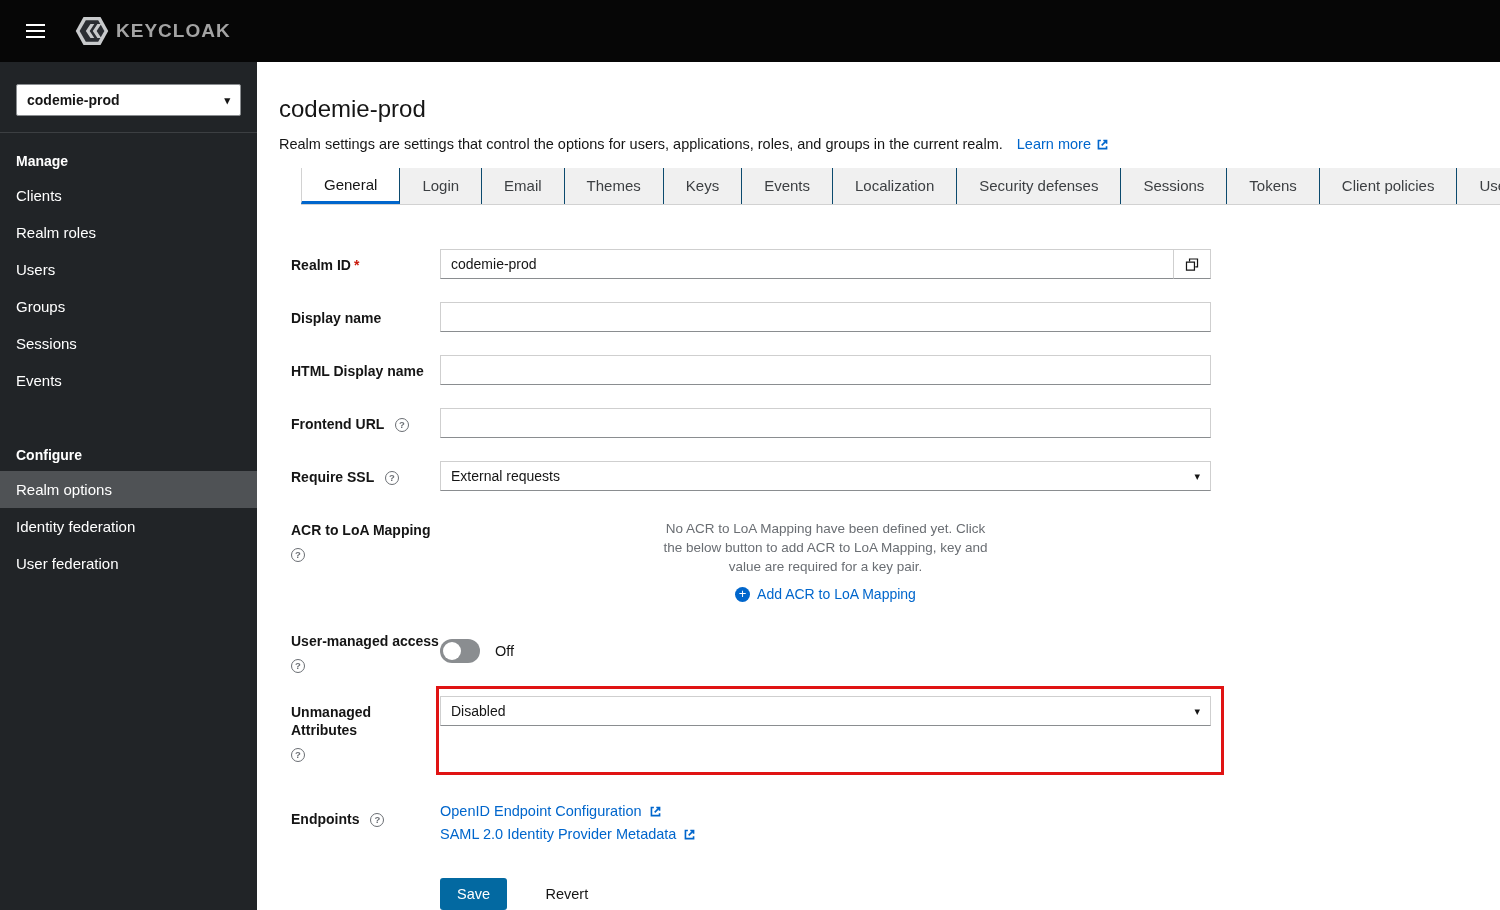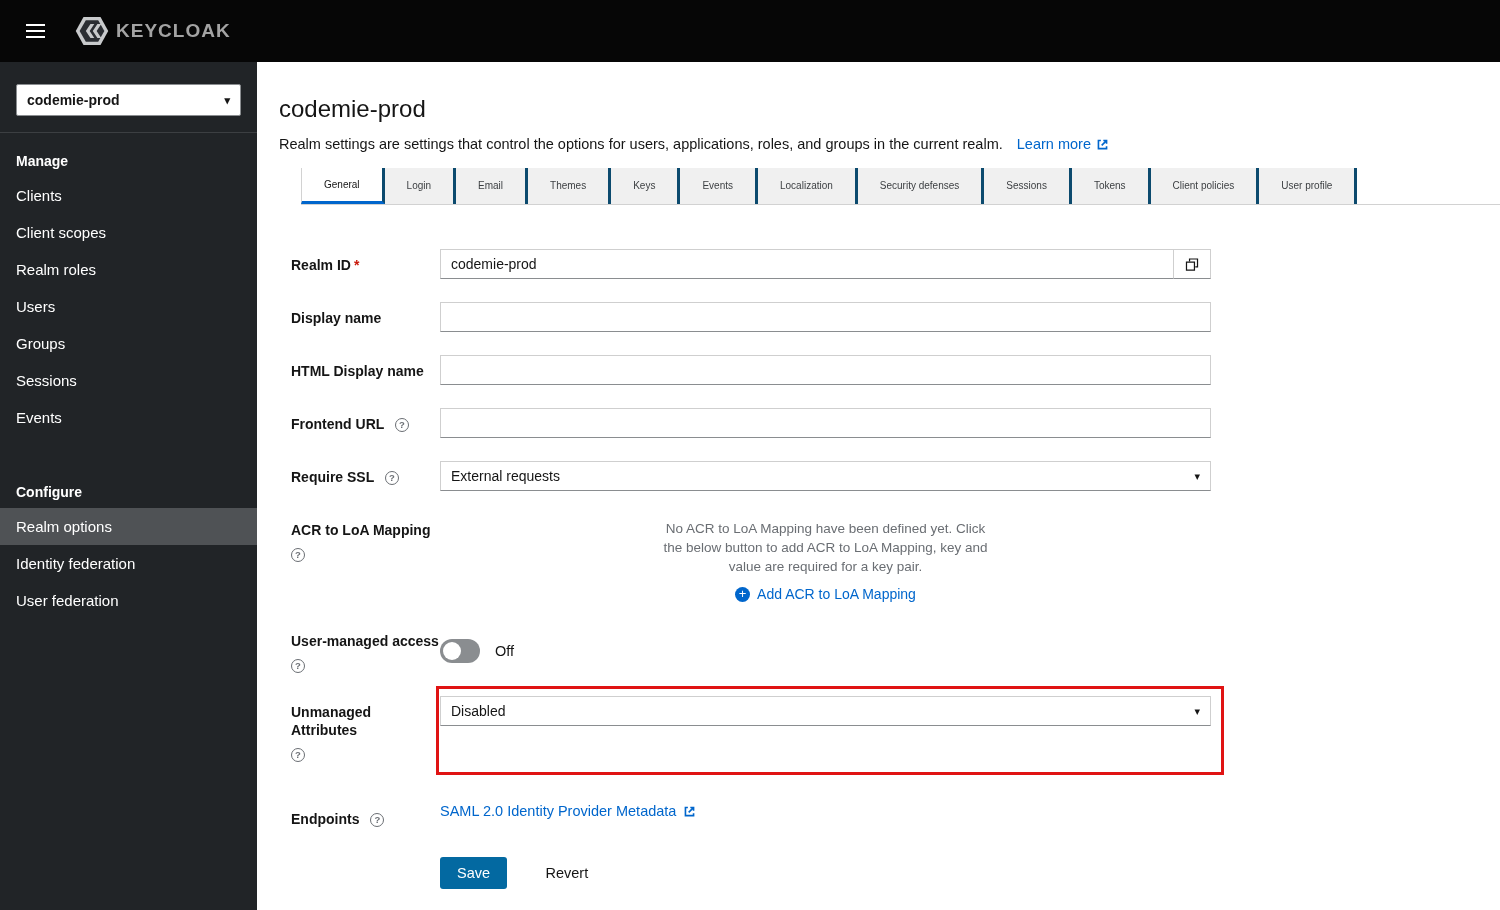--- a/index.html
+++ b/index.html
@@ -34,22 +34,22 @@
   .nav-item { padding:10px 16px; color:#fff; font-size:15px; cursor:pointer; }
   .nav-item.active { background:#4f5255; }
 
   
   .content { flex:1; padding:33px 0 0 22px; }
   .page-title { margin:0; font-size:24px; font-weight:400; color:#151515; }
   .page-desc { margin:13px 0 0; font-size:14.5px; color:#151515; }
   .learn-more { color:#0066cc; text-decoration:none; margin-left:10px; display:inline-flex; align-items:center; gap:5px; cursor:pointer; }
 
   .tabs { display:flex; margin-top:16px; margin-left:22px; border-bottom:1px solid #d2d2d2; }
-  .tab { height:36px; line-height:36px; padding:0 22px; font-size:10px; color:#3c3f42;
-    background:#f0f0f0; border-right:3px solid #0c4a6e; cursor:pointer; white-space:nowrap; }
+  .tab { height:36px; line-height:36px; padding:0 22px; font-size:15px; color:#3c3f42;
+    background:#f0f0f0; border-right:1px solid #0c4a6e; cursor:pointer; white-space:nowrap; }
   .tab.active { background:#fff; color:#151515; border-left:1px solid #d2d2d2;
     border-bottom:3px solid #0066cc; line-height:33px; margin-bottom:-1px; }
 
   
   .form { margin-top:44px; }
   .form-row { display:flex; margin-bottom:23px; }
   .row-label { width:149px; flex-shrink:0; font-size:14px; font-weight:700; color:#151515; padding-top:7px; line-height:18px;margin-left:12px; }
   .row-label .help { margin-top:9px; }
   .row-value { width:771px; flex-shrink:0; }
   .req { color:#c9190b; margin-left:3px; }
@@ -120,21 +120,20 @@
     <div class="realm-select-wrap">
       <div class="realm-select">
         <span>codemie-prod</span>
         <span class="caret">▾</span>
       </div>
     </div>
 
     <div class="nav-section">
       <div class="nav-title">Manage</div>
       <div class="nav-item">Clients</div>
-      <div class="nav-item">Client scopes</div>
       <div class="nav-item">Realm roles</div>
       <div class="nav-item">Users</div>
       <div class="nav-item">Groups</div>
       <div class="nav-item">Sessions</div>
       <div class="nav-item">Events</div>
     </div>
 
     <div class="nav-section configure">
       <div class="nav-title">Configure</div>
       <div class="nav-item active">Realm options</div>
@@ -268,20 +267,26 @@
         </div>
       </div>
 
       <div class="form-row">
         <div class="row-label">
           <span>Endpoints</span>
           <span class="help inline">?</span>
         </div>
         <div class="row-value">
           <a class="endpoint-link" href="#">
+            <span>OpenID Endpoint Configuration</span>
+            <svg width="13" height="13" viewBox="0 0 16 16">
+                <path fill="#0066cc" d="M6 2H2v12h12v-4h-2v2H4V4h2zM9 2h5v5h-2V5.4L7.7 9.7 6.3 8.3 10.6 4H9z"></path>
+              </svg>
+          </a>
+          <a class="endpoint-link" href="#">
             <span>SAML 2.0 Identity Provider Metadata</span>
             <svg width="13" height="13" viewBox="0 0 16 16">
                 <path fill="#0066cc" d="M6 2H2v12h12v-4h-2v2H4V4h2zM9 2h5v5h-2V5.4L7.7 9.7 6.3 8.3 10.6 4H9z"></path>
               </svg>
           </a>
         </div>
       </div>
 
       <div class="form-row actions">
         <div class="row-label"></div>

